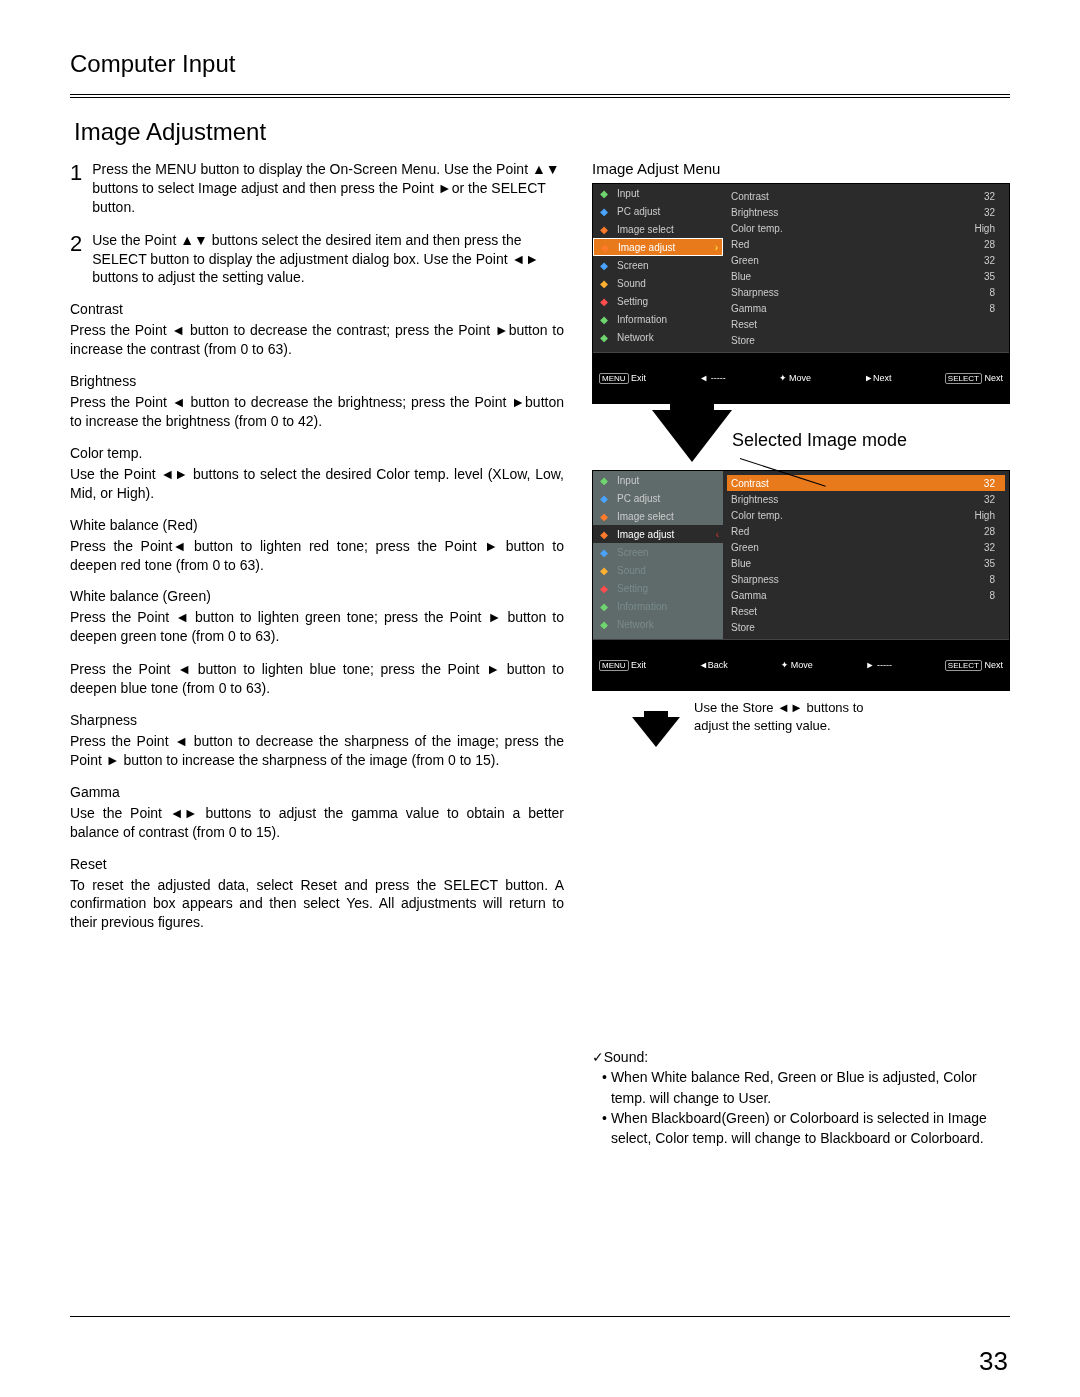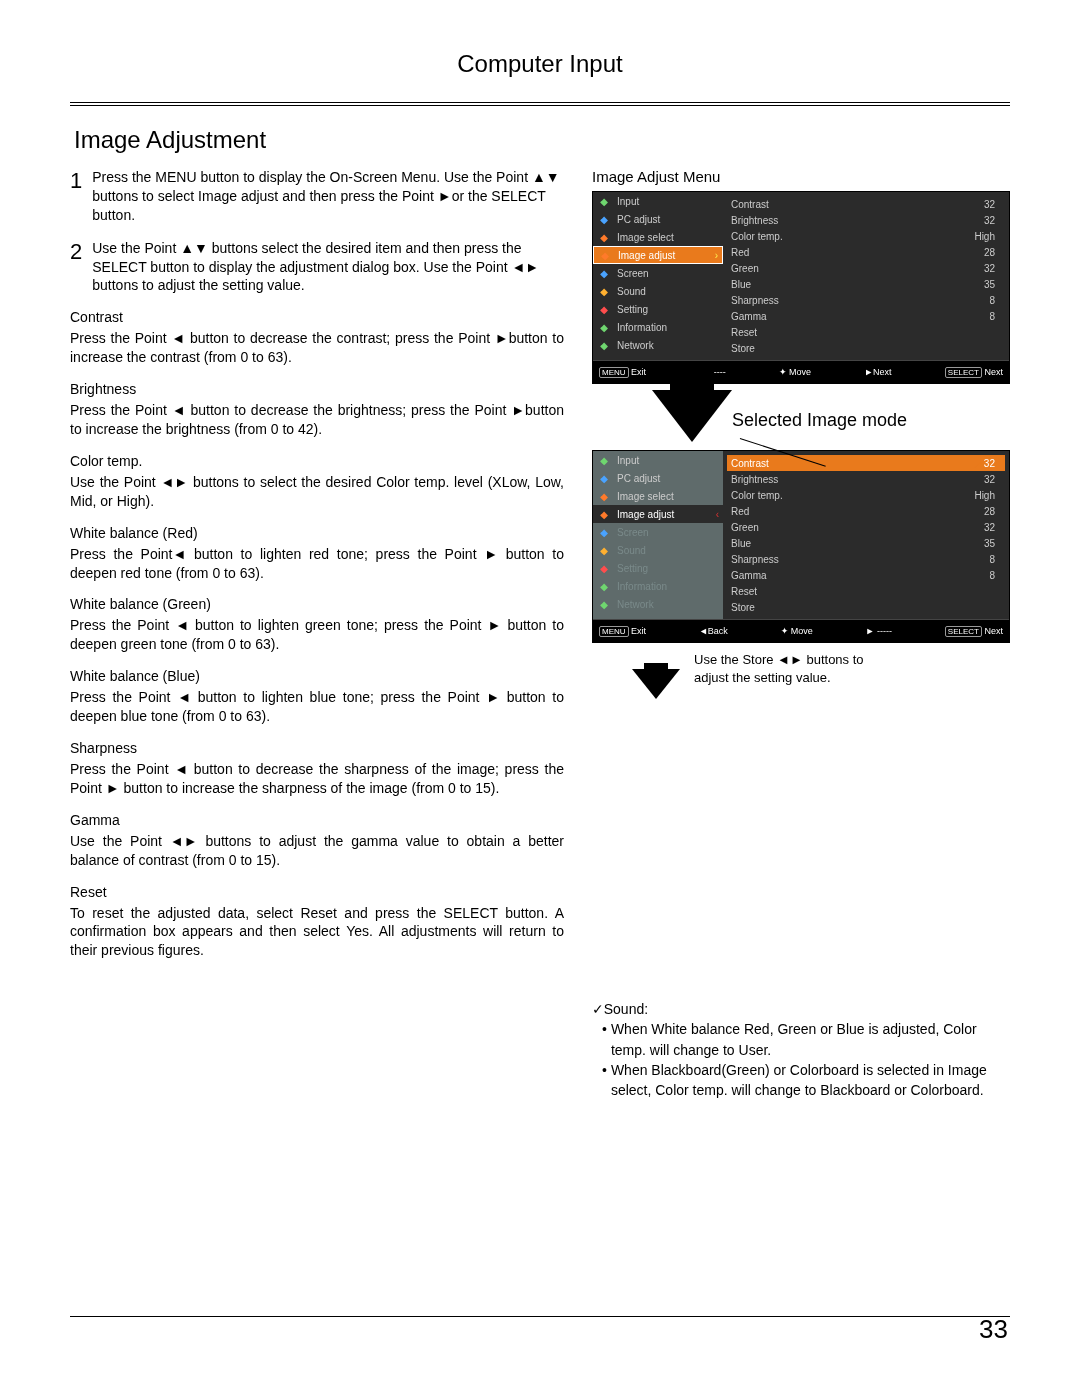--- a/index.html
+++ b/index.html
@@ -5,21 +5,21 @@
   * { box-sizing: border-box; margin: 0; padding: 0; }
   body {
     width: 1080px;
     height: 1397px;
     background: #fff;
     font-family: Arial, Helvetica, sans-serif;
     color: #000;
     position: relative;
     padding: 50px 70px 40px 70px;
   }
-  .header-section { text-align: center; font-size: 24px; margin-bottom: 24px; }
+  .header-section { text-align: left; font-size: 24px; margin-bottom: 16px; }
   .hr-double { border-top: 1px solid #000; border-bottom: 1px solid #000; height: 4px; margin-bottom: 20px; }
   .hr-single { border-top: 1px solid #000; margin-top: 20px; }
   .section-title { font-size: 24px; margin: 18px 0 14px 4px; font-weight: normal; }
   .content { display: flex; gap: 28px; }
   .left-col { width: 510px; }
   .right-col { width: 420px; }
   .step { display: flex; gap: 10px; margin-bottom: 14px; }
   .step-num { font-size: 22px; width: 20px; }
   .step-text { font-size: 14px; line-height: 1.35; }
   .param { margin-bottom: 14px; }
@@ -34,21 +34,21 @@
   .osd-left { width: 130px; }
   .osd-right { flex: 1; padding: 4px 8px 4px 8px; }
   .osd-item { display: flex; align-items: center; height: 18px; padding-left: 4px; gap: 6px; }
   .osd-item.sel { background: #e97a1c; color: #fff; border: 1px solid #fff; }
   .osd-item.dim { color: #7a8a8a; }
   .osd-icon { width: 14px; height: 12px; display: inline-flex; align-items: center; justify-content: center; }
   .osd-row { display: flex; justify-content: space-between; height: 16px; align-items: center; }
   .osd-row.sel { background: #e97a1c; color: #fff; padding: 0 4px; margin: 0 -4px; }
   .osd-row .val { padding-right: 6px; }
   .marker { color:#e97a1c; font-size:9px; }
-  .osd-bar { background: #000; color: #fff; display: flex; justify-content: space-between; padding: 6px 6px; font-size: 9px; border-top:1px solid #444;gap:8px;}
+  .osd-bar { background: #000; color: #fff; display: flex; justify-content: space-between; padding: 20px 6px; font-size: 9px; border-top:1px solid #444;gap:8px;}
   .osd-bar span { white-space: nowrap; }
   .big-arrow {
     width: 0; height: 0; border-left: 40px solid transparent; border-right: 40px solid transparent;
     border-top: 52px solid #000; margin: 6px auto 6px 60px; position: relative;
   }
   .big-arrow::before {
     content:""; position:absolute; top:-80px; left:-22px; width:44px; height:30px; background:#000;
   }
   .small-arrow-wrap { display:flex; align-items:flex-start; gap:14px; margin-top:8px; margin-left:40px;}
   .small-arrow {
@@ -56,21 +56,21 @@
     border-top: 30px solid #000; position: relative; margin-top:18px;
   }
   .small-arrow::before {
     content:""; position:absolute; top:-36px; left:-12px; width:24px; height:20px; background:#000;
   }
   .caption { font-size: 13px; line-height:1.35; }
   .sel-caption { position:absolute; font-size:18px; }
   .sel-line { position:absolute; border-top:1px solid #000; transform-origin:left center;}
   .note-block { font-size: 14px; line-height:1.45; margin-top:300px;}
   .note-block .bullet { display:flex; gap:4px; margin-left:10px;}
-  .page-num { position: absolute; bottom: 52px; right: 72px; font-size: 26px; }
+  .page-num { position: absolute; bottom: 20px; right: 72px; font-size: 26px; }
   .osd-left.grey { background:#5f6b6b; }
   .kbd { border:1px solid #999; padding:0 2px; border-radius:2px; font-size:8px;}
 </style>
 </head>
 <body>
 
 <div class="header-section">Computer Input</div>
 <div class="hr-double"></div>
 <div class="section-title">Image Adjustment</div>
 
@@ -101,21 +101,20 @@
         </div>
         <div class="param">
           <div class="param-title">White balance (Red)</div>
   <div class="param-body">Press the Point◄ button to lighten red tone; press the Point ► button to deepen red tone (from 0 to 63).</div>
         </div>
         <div class="param">
           <div class="param-title">White balance (Green)</div>
   <div class="param-body">Press the Point ◄ button to lighten green tone; press the Point ► button to deepen green tone (from 0 to 63).</div>
         </div>
         <div class="param">
-          <div class="param-title">White balance (Blue)</div>
   <div class="param-body">Press the Point ◄ button to lighten blue tone; press the Point ► button to deepen blue tone (from 0 to 63).</div>
         </div>
         <div class="param">
           <div class="param-title">Sharpness</div>
   <div class="param-body">Press the Point ◄ button to decrease the sharpness of the image; press the Point ► button to increase the sharpness of the image (from 0 to 15).</div>
         </div>
         <div class="param">
           <div class="param-title">Gamma</div>
   <div class="param-body">Use the Point ◄► buttons to adjust the gamma value to obtain a better balance of contrast (from 0 to 15).</div>
         </div>

